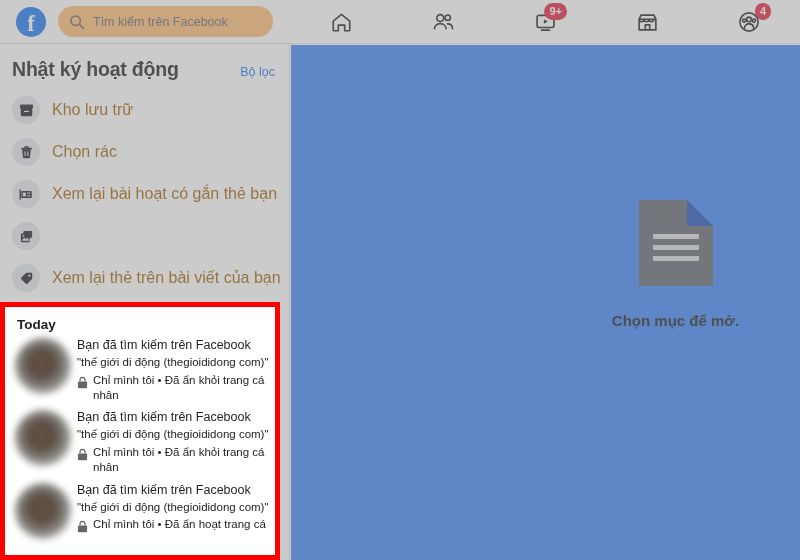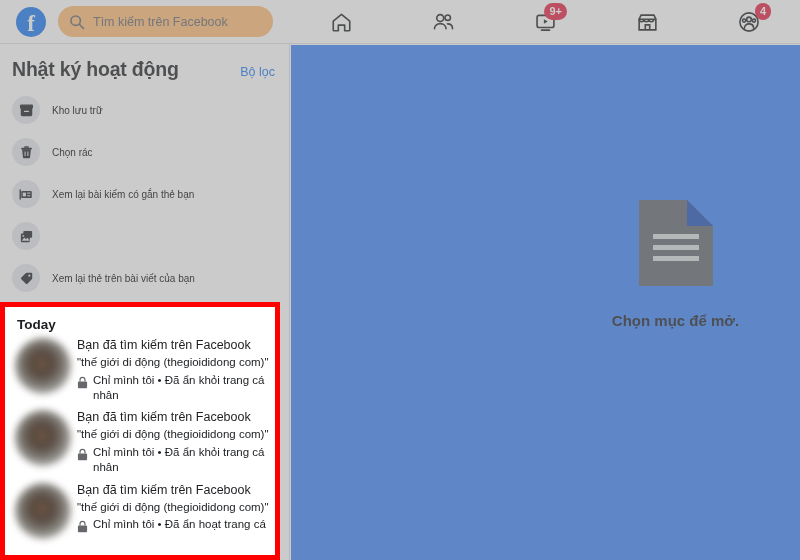--- a/index.html
+++ b/index.html
@@ -58,21 +58,21 @@
   }
   .panel-title{font-size:19.5px;font-weight:bold;color:#1c1e21;letter-spacing:-.2px;}
   .filter-link{font-size:12.5px;color:#1877f2;}
 
   .menu{padding:4px 0 0 0;}
   .menu-item{display:flex;align-items:center;padding:7px 10px 7px 12px;}
   .menu-ic{
     width:28px;height:28px;border-radius:50%;background:#e4e6eb;flex:0 0 auto;
     display:flex;align-items:center;justify-content:center;color:#1c1e21;
   }
-  .menu-label{margin-left:12px;font-size:10px;color:#000000;white-space:nowrap;}
+  .menu-label{margin-left:12px;font-size:16px;color:#a16207;white-space:nowrap;}
 
   
   .today-label{font-size:13.5px;font-weight:bold;color:#1c1e21;padding:10px 0 2px 12px;}
   .act-row{display:flex;padding:2px 10px 4px 10px;}
   .avatar{
     width:56px;height:56px;border-radius:50%;flex:0 0 auto;margin-top:2px;
     background:radial-gradient(circle at 48% 46%, #6e5747 0%, #57483e 26%, #7d7a74 52%, #a8a6a2 70%, #cfcdca 86%, #e6e4e1 100%);
     filter:blur(3.5px);
   }
   .act-body{margin-left:6px;padding-top:2px;min-width:0;}
@@ -207,21 +207,21 @@
       <div class="menu-item">
         <div class="menu-ic">
           <svg width="15" height="15" viewBox="0 0 16 16" fill="none" stroke="currentColor" stroke-width="1.3">
             <rect x="2.4" y="4.2" width="11.2" height="7.6" rx="1" fill="currentColor" stroke="none"></rect>
             <rect x="4" y="6" width="3.4" height="4" fill="#e4e6eb" stroke="none"></rect>
             <line x1="8.6" y1="6.5" x2="12" y2="6.5" stroke="#e4e6eb" stroke-width="1.1"></line>
             <line x1="8.6" y1="9.4" x2="12" y2="9.4" stroke="#e4e6eb" stroke-width="1.1"></line>
             <line x1="1.3" y1="3.2" x2="1.3" y2="12.8" stroke-linecap="round" stroke-width="1.5"></line>
           </svg>
         </div>
-        <div class="menu-label">Xem lại bài kiếm có gắn thẻ bạn</div>
+        <div class="menu-label">Xem lại bài hoạt có gắn thẻ bạn</div>
       </div>
 
       <div class="menu-item">
         <div class="menu-ic">
           <svg width="15" height="15" viewBox="0 0 16 16" fill="none" stroke="currentColor" stroke-width="1.2">
             <rect x="4.6" y="2" width="9.4" height="7.2" rx="1" fill="currentColor" stroke="none"></rect>
             <rect x="2" y="4.8" width="9.4" height="9.2" rx="1" fill="currentColor" stroke="none"></rect>
             <path d="M3 12.4 5.6 9l1.8 2 1.6-1.8 2.2 3.2z" fill="#e4e6eb" stroke="none"></path>
             <circle cx="4.6" cy="7.3" r="1" fill="#e4e6eb" stroke="none"></circle>
           </svg>

